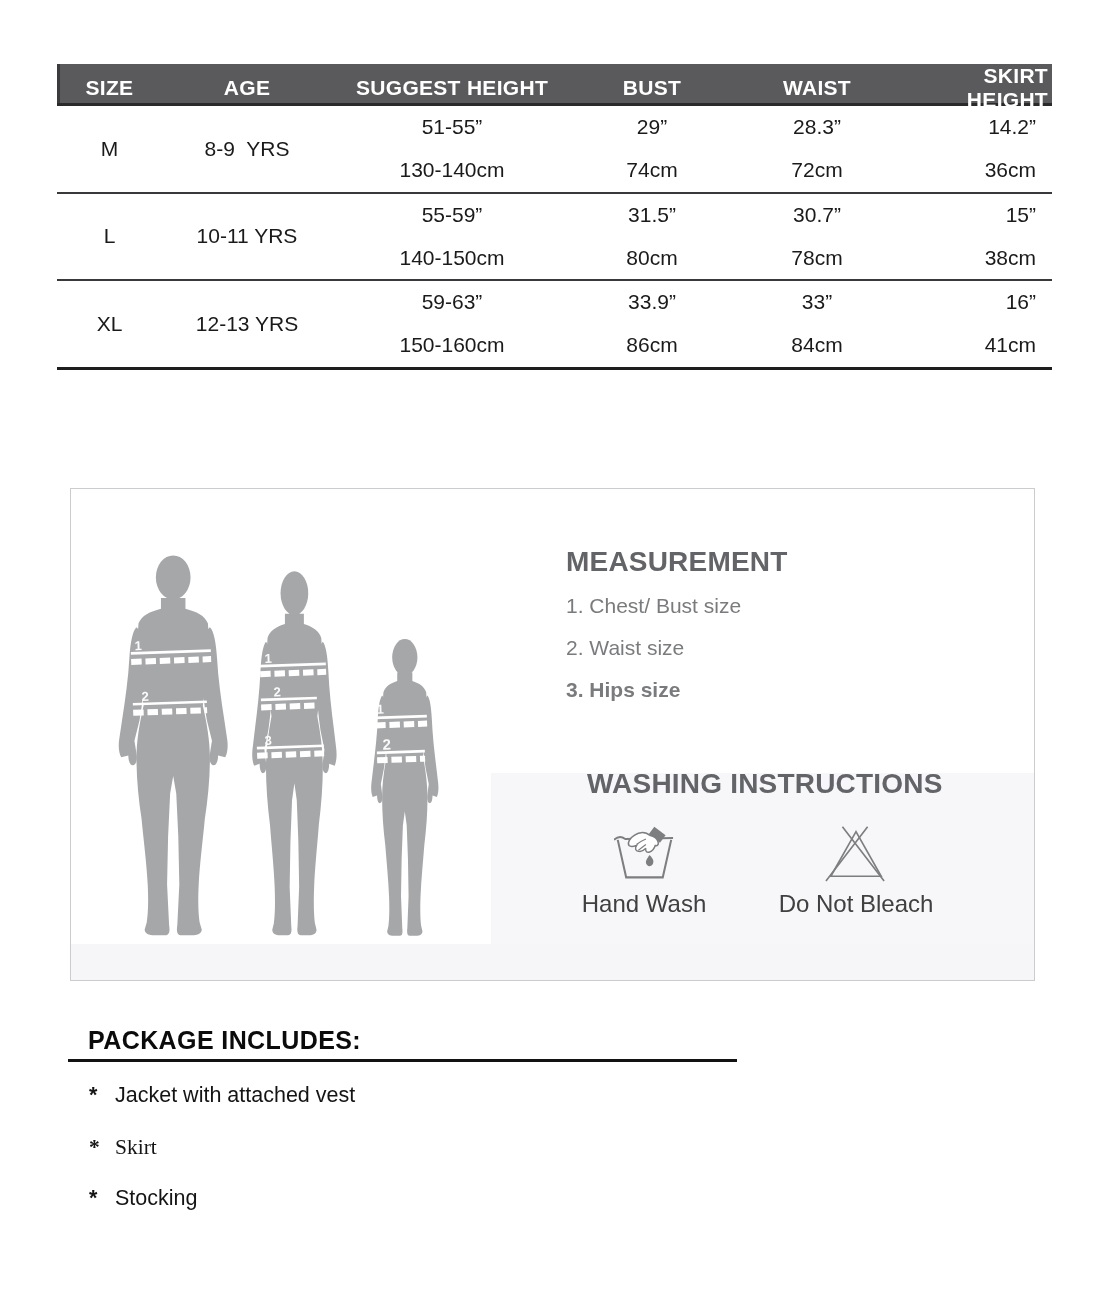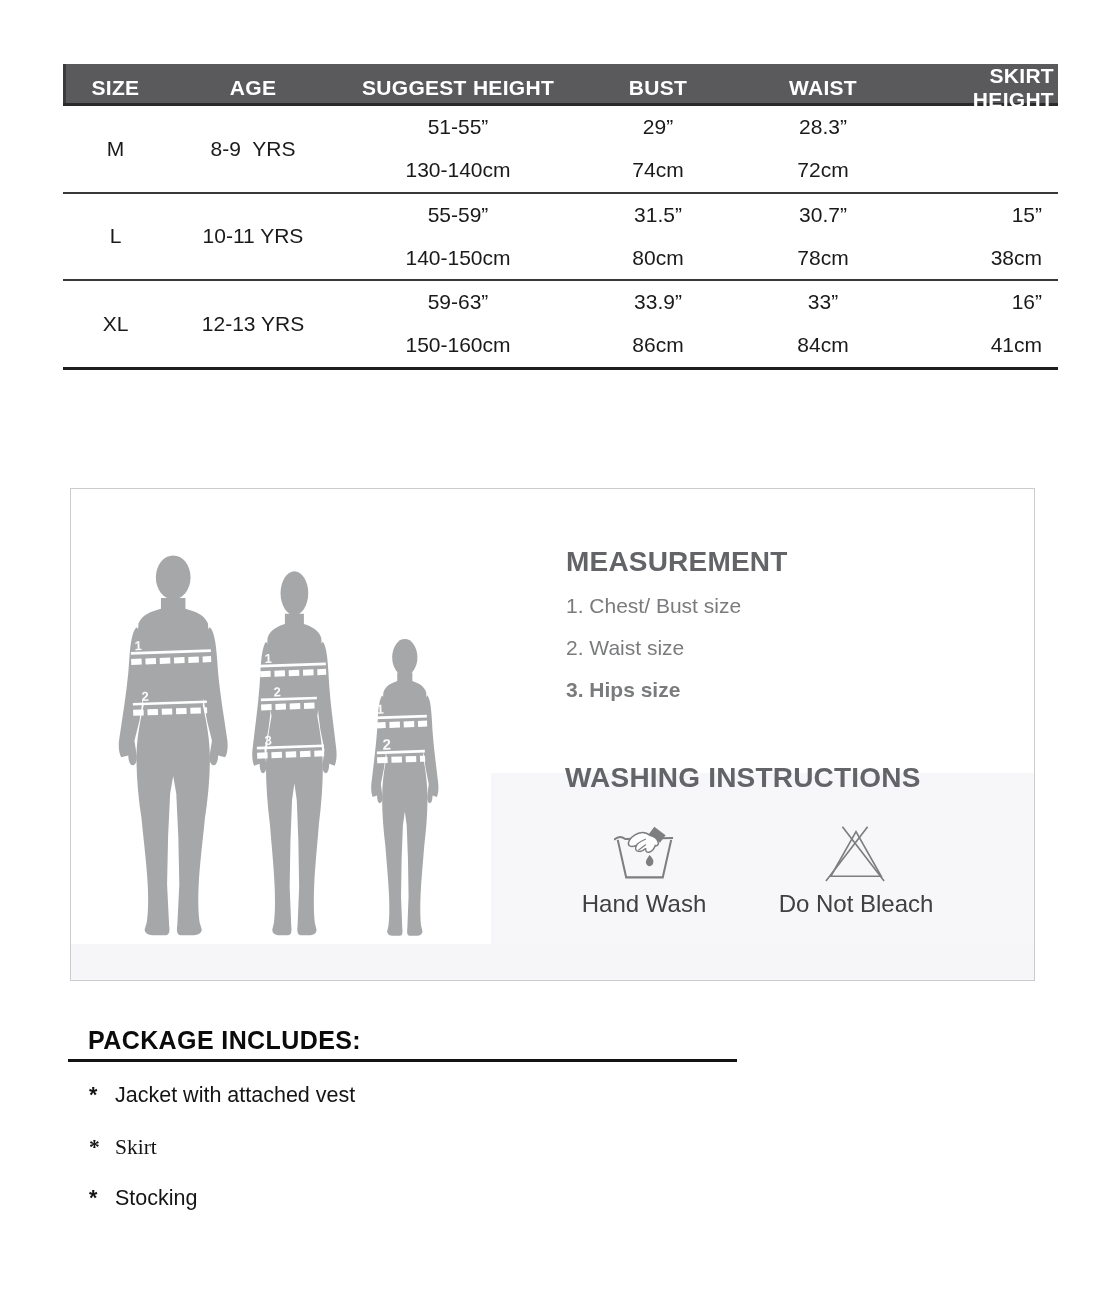--- a/index.html
+++ b/index.html
@@ -1,20 +1,20 @@
 <!DOCTYPE html>
 <html><head>
 <meta charset="utf-8">
 <style>
   html,body{margin:0;padding:0;background:#ffffff;}
   .page{position:relative;width:1106px;height:1316px;background:#ffffff;overflow:hidden;
         font-family:"Liberation Sans","DejaVu Sans",sans-serif;}
 
   
-  .size-table{position:absolute;left:63px;top:64px;width:995px;}
+  .size-table{position:absolute;left:57px;top:64px;width:995px;}
   .thead{position:relative;width:995px;height:39px;background:#5a5a5c;border-bottom:3px solid #2a2a2b;
          display:grid;grid-template-columns:105px 170px 240px 160px 170px 150px;align-items:center;
          color:#ffffff;font-weight:bold;font-size:21px;letter-spacing:.3px;}
   .thead::before{content:"";position:absolute;left:0;top:0;width:3px;height:39px;background:#3b3b3d;}
   .hcell{text-align:center;}
   .hcell.last{text-align:right;padding-right:4px;}
   .trow{display:grid;grid-template-columns:105px 170px 240px 160px 170px 150px;
         height:85.5px;border-bottom:2.5px solid #39393b;font-size:21px;color:#1a1a1b;}
   .trow.last{border-bottom:3px solid #1e1e1f;}
   .cell-single{display:flex;align-items:center;justify-content:center;}
@@ -76,20 +76,24 @@
         <span>51-55”</span>
         <span>130-140cm</span>
       </div>
       <div class="cell-dual">
         <span>29”</span>
         <span>74cm</span>
       </div>
       <div class="cell-dual">
         <span>28.3”</span>
         <span>72cm</span>
+      </div>
+      <div class="cell-dual right">
+        <span>14.2”</span>
+        <span>36cm</span>
       </div>
     </div>
 
     <div class="trow">
       <div class="cell-single">L</div>
       <div class="cell-single age">10-11 YRS</div>
       <div class="cell-dual">
         <span>55-59”</span>
         <span>140-150cm</span>
       </div>
@@ -207,21 +211,21 @@
         <line class="tape-dash" x1="306" y1="270.5" x2="354" y2="270.5"></line>
         <text class="tape-label big" x="312" y="260">2</text>
       </g>
     </svg>
 
     <div class="m-title t1" style="left:495px;">MEASUREMENT</div>
     <div class="m-item i1" style="left:495px;">1. Chest/ Bust size</div>
     <div class="m-item i2" style="left:495px;">2. Waist size</div>
     <div class="m-item i3" style="left:495px;">3. Hips size</div>
 
-    <div class="m-title t2" style="left:494px;">WASHING INSTRUCTIONS</div>
+    <div class="m-title t2" style="left:516px;margin-top:6px;">WASHING INSTRUCTIONS</div>
 
     <div class="care c1">
       <svg class="care-icon" width="60" height="62" viewBox="0 0 64 62">
         <path class="care-stroke" stroke-width="2" d="M0,17 C4,13 8,13 12,16 L63,15"></path>
         <path class="care-stroke" stroke-width="2.2" d="M4,17 L13,57 L52,57 L61,17"></path>
         <path class="care-fill" d="M43,3 L55,12 L49,20 L37,11 Z"></path>
         <path d="M38,12 C34,8 27,8 22,12 C17,15 14,20 16,23 C18,25 21,24 24,23
                  C22,26 23,29 26,29 C29,30 32,28 34,26 C33,29 35,31 38,30
                  C41,29 43,26 44,23 C46,24 48,22 47,19 C46,15 42,13 38,12 Z" fill="#ffffff" stroke="#7d7e80" stroke-width="1.6"></path>
         <path class="care-stroke" stroke-width="1.2" d="M24,22 Q29,18 34,16 M26,28 Q30,25 34,22"></path>

